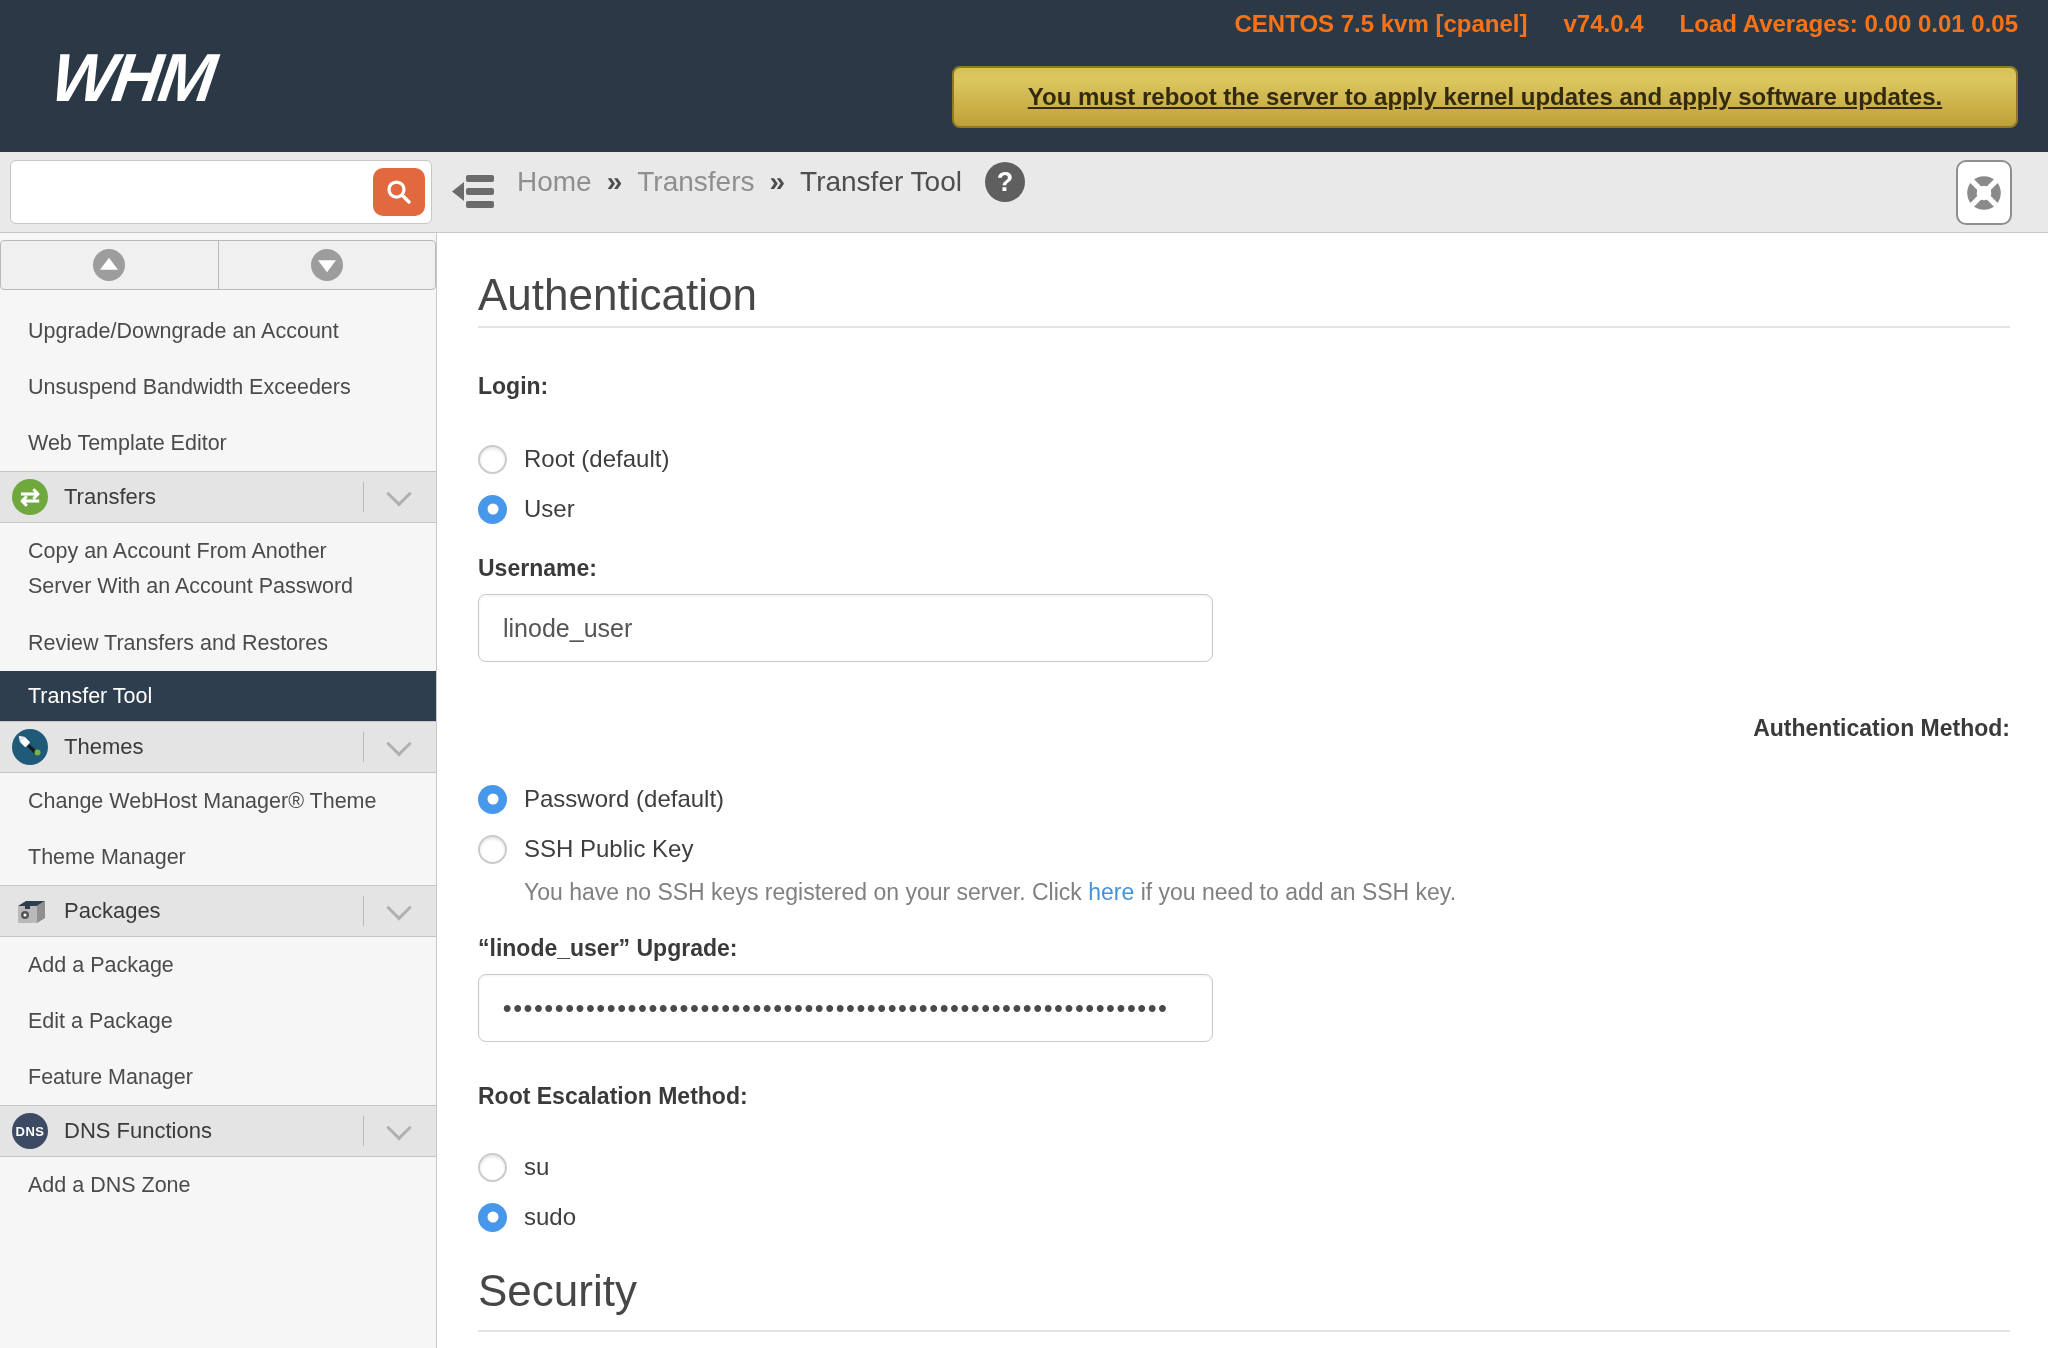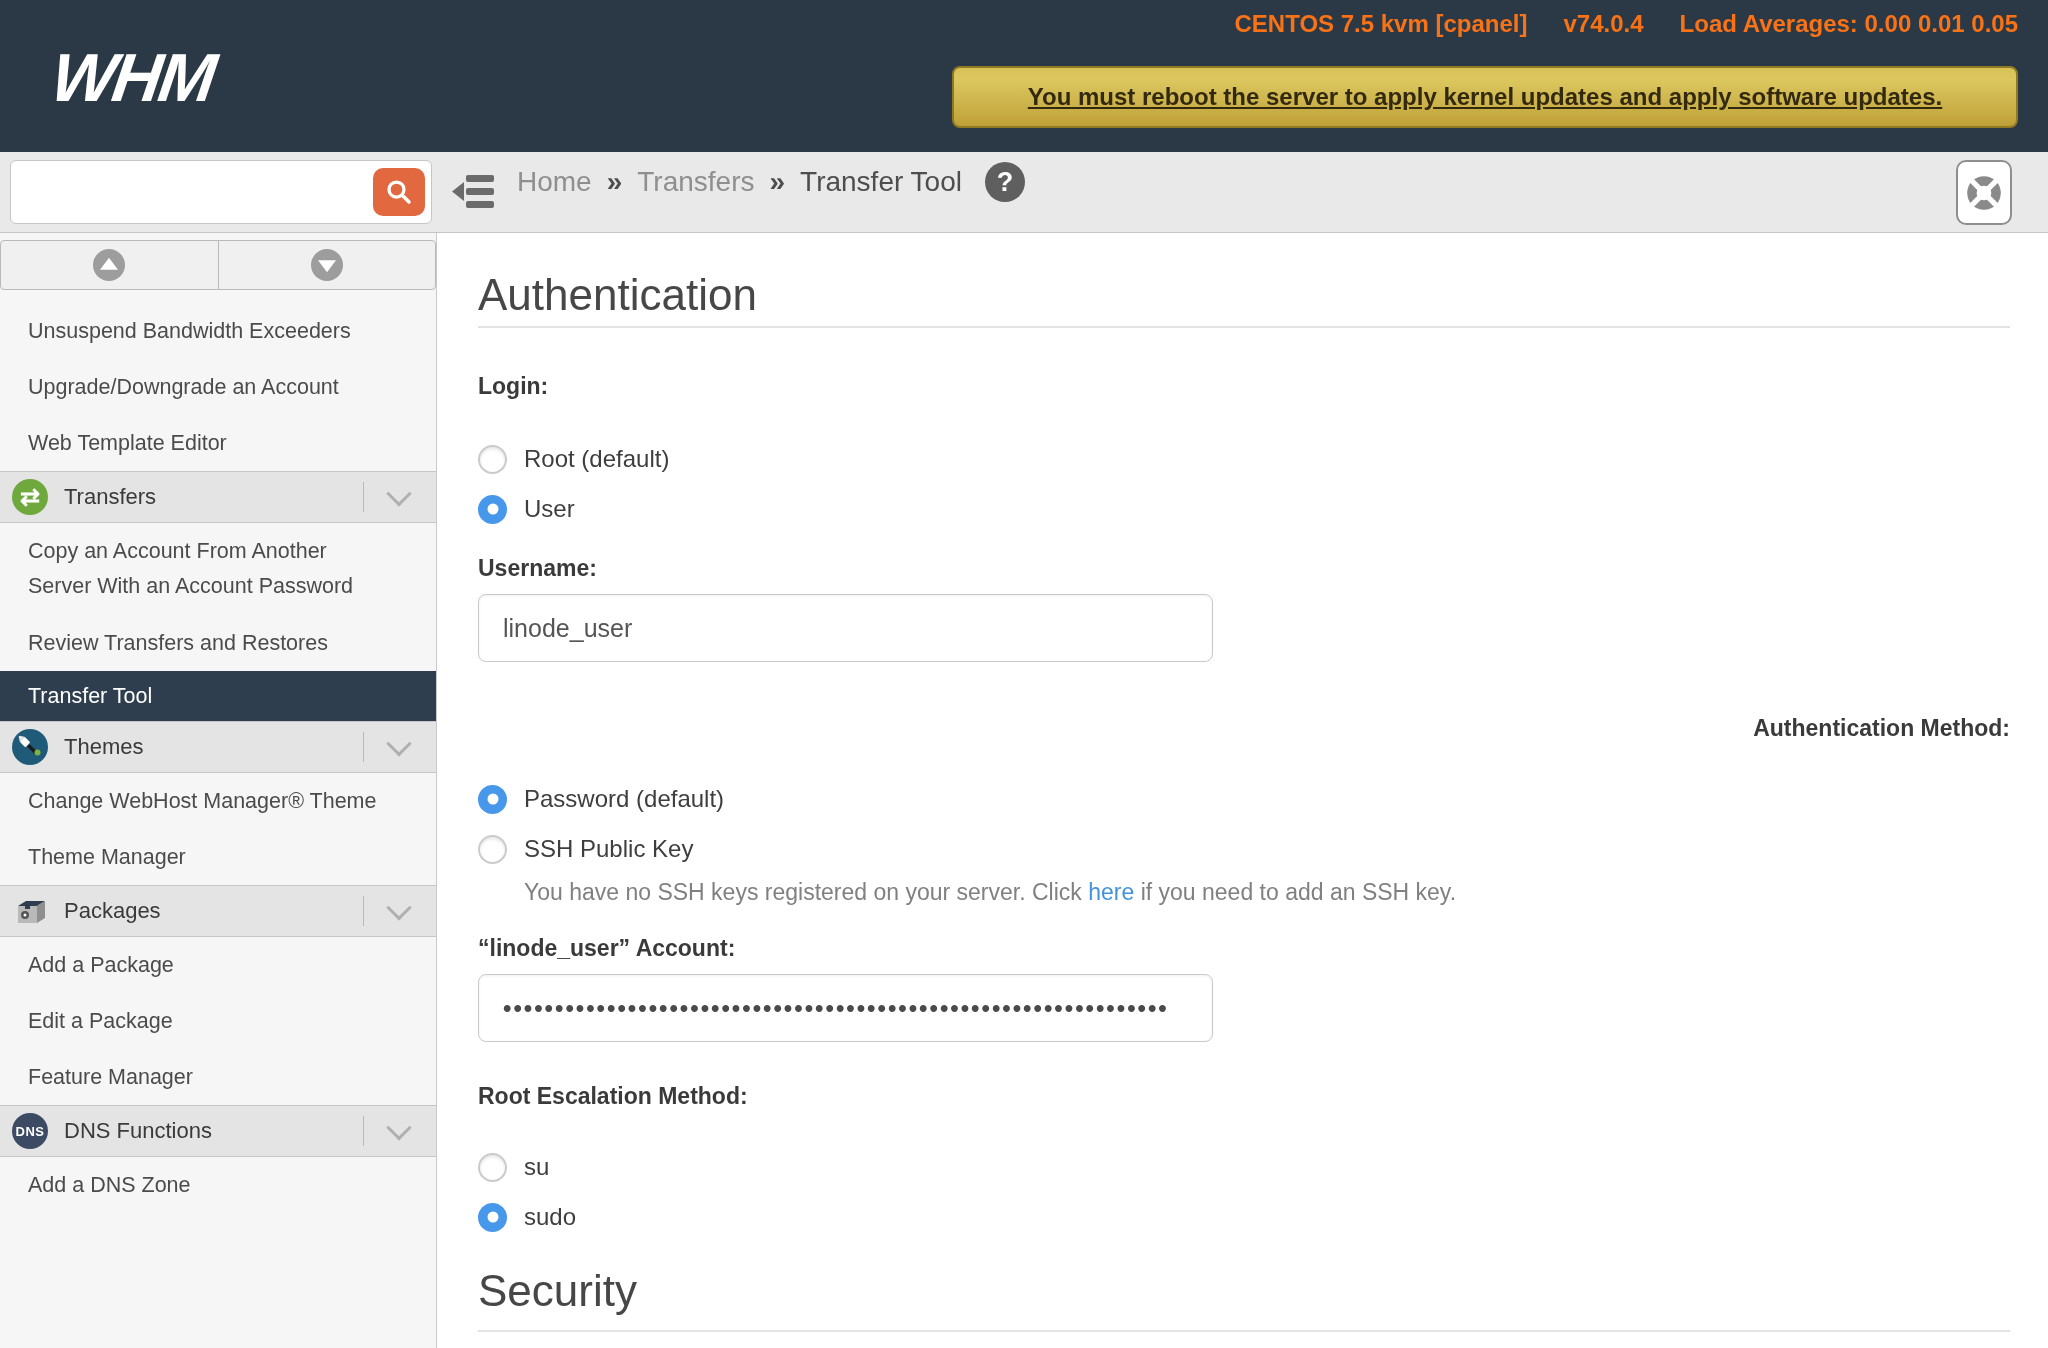--- a/index.html
+++ b/index.html
@@ -164,22 +164,22 @@
     <div class="scrollers">
       <button class="scroller">
         <span class="circ up"></span>
       </button>
       <button class="scroller">
         <span class="circ down"></span>
       </button>
     </div>
 
     <ul class="side-list">
+      <li class="side-item">Upgrade/Downgrade an Account</li>
       <li class="side-item">Unsuspend Bandwidth Exceeders</li>
-      <li class="side-item">Upgrade/Downgrade an Account</li>
       <li class="side-item">Web Template Editor</li>
 
       <li class="side-section">
         <span class="sicon glyph transfers">⇄</span>
         <span class="slabel">Transfers</span>
         <span class="sdivider"></span>
         <span class="schevron"></span>
       </li>
       <li class="side-item multiline">Copy an Account From Another Server With an Account Password</li>
       <li class="side-item">Review Transfers and Restores</li>
@@ -263,21 +263,21 @@
       <div class="radio-row">
         <span class="radio off"></span>
         <span class="radio-label">SSH Public Key</span>
       </div>
     </div>
 
     <div class="note mt-note">
       <span>You have no SSH keys registered on your server. Click </span><a>here</a><span> if you need to add an SSH key.</span>
     </div>
 
-    <div class="field-label mt-pwlabel">“linode_user” Account:</div>
+    <div class="field-label mt-pwlabel">“linode_user” Upgrade:</div>
     <input class="text-input password-input mt-input" value="••••••••••••••••••••••••••••••••••••••••••••••••••••••••••••••••" style="">
 
     <div class="field-label mt-esc">Root Escalation Method:</div>
 
     <div class="mt-rgroup2">
       <div class="radio-row">
         <span class="radio off"></span>
         <span class="radio-label">su</span>
       </div>
       <div class="radio-row">

